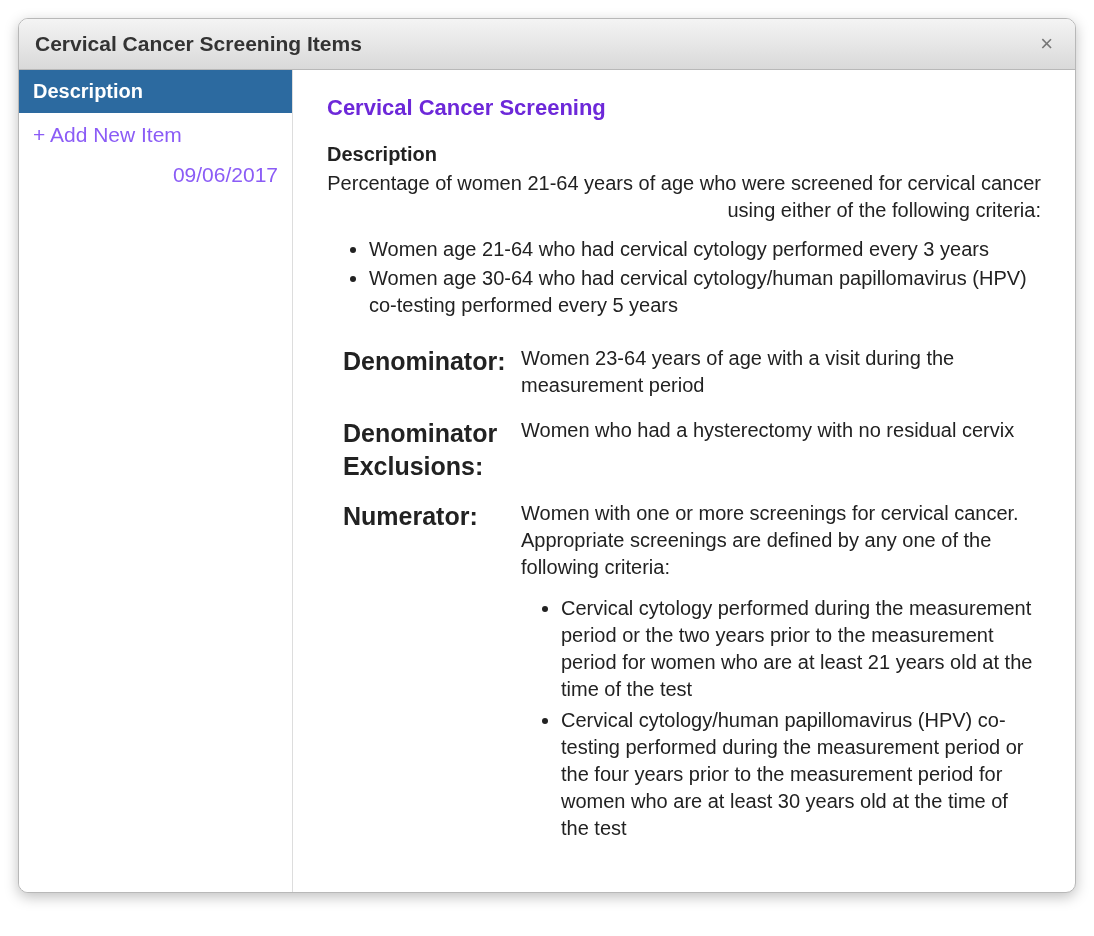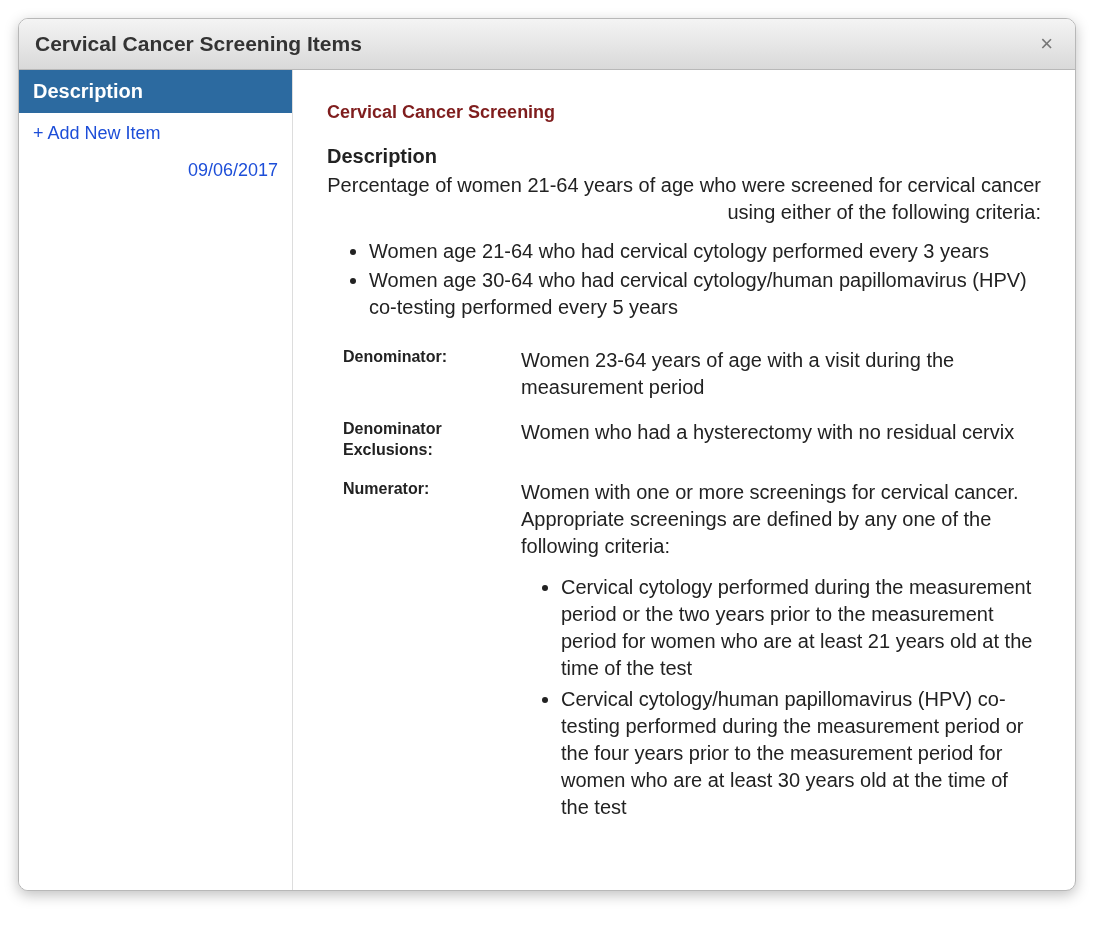--- a/index.html
+++ b/index.html
@@ -46,38 +46,38 @@
   .side-sel {
     background:#2c6aa0;
     color:#fff;
     font-size:20px;
     font-weight:700;
     padding:10px 14px;
   }
   .side-link {
     display:block;
     padding:10px 14px 4px 14px;
-    color:#1d4ed8;
-    font-size:18px;
+    color:#8b5cf6;
+    font-size:21px;
     text-decoration:none;
     cursor:pointer;
   }
   .side-link.date { padding-top:12px;text-align:right; }
   .content {
     flex:1;
     padding:24px 34px 30px 34px;
   }
-  .h1 { font-size:18px; font-weight:700; margin:8px 0 22px 0; color:#7f1d1d; }
+  .h1 { font-size:22px; font-weight:700; margin:1px 0 22px 0; color:#6d28d9; }
   .h2 { font-size:20px; font-weight:700; margin:0 0 4px 0; color:#222; }
   .p  { font-size:20px; line-height:1.35; margin:0 0 12px 0; color:#222;text-align:right; }
   ul.crit { margin:6px 0 26px 0; padding-left:42px; }
   ul.crit li { font-size:20px; line-height:1.35; margin-bottom:2px; }
   .mdtitle { font-size:20px; font-weight:700; margin:8px 0 14px 0; }
   .md { display:grid; grid-template-columns:160px 1fr; column-gap:18px; row-gap:18px; margin-left:16px; }
-  .md dt { font-size:16px; font-weight:700; line-height:1.3; }
+  .md dt { font-size:25px; font-weight:700; line-height:1.3; }
   .md dd { font-size:20px; line-height:1.35; margin:0; }
   .md ul { margin:14px 0 0 0; padding-left:40px; }
   .md ul li { font-size:20px; line-height:1.35; margin-bottom:4px; }
 </style>
 </head>
 <body>
 
 <div class="wrap">
   <div class="dialog">
     <div class="titlebar">

